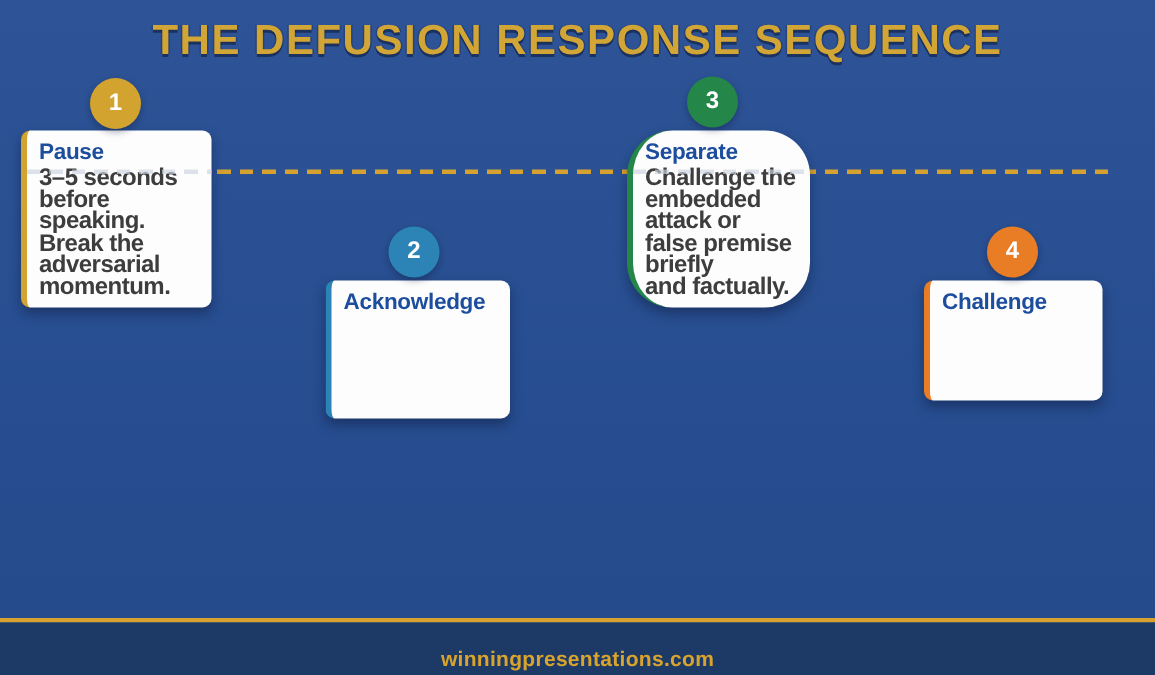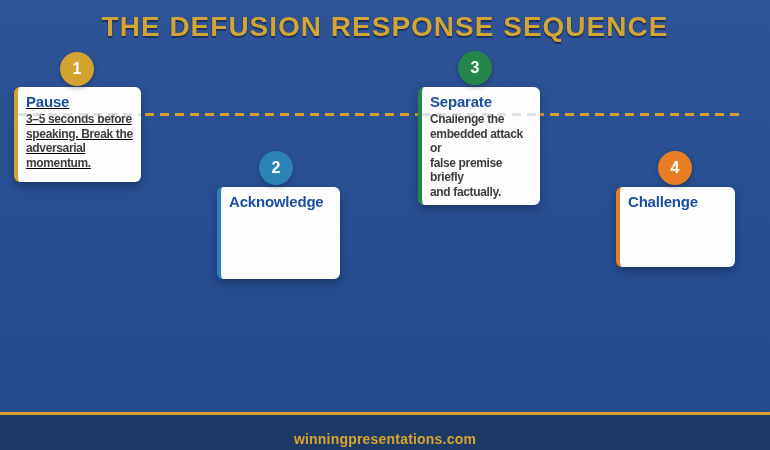--- a/index.html
+++ b/index.html
@@ -48,31 +48,31 @@
     background:#fdfdfe;
     border-radius:6px;
     border-left:4px solid #d2a32e;
     box-shadow:0 4px 8px rgba(8,16,40,.38);
     padding:6px 5px 6px 8px;
     box-sizing:border-box;
     z-index:2;
   }
   .c1 { left:14px;  top:87px;  width:127px; min-height:95px; }
   .c2 { left:217px; top:187px; width:123px; min-height:92px; }
-  .c3 { left:418px; top:87px;  width:122px; min-height:92px; }
+  .c3 { left:418px; top:87px;  width:122px; min-height:92px;border-radius:30px; }
   .c4 { left:616px; top:187px; width:119px; min-height:80px; }
 
   .card-title {
     margin:0 0 2px 0;
     font-size:15px; font-weight:bold; letter-spacing:-0.2px;
     color:#1c4e9d;
   }
   .card-desc {
     margin:0;
-    font-size:12px; line-height:14.5px; letter-spacing:-0.35px;
+    font-size:16px; line-height:14.5px; letter-spacing:-0.35px;
     font-weight:bold; color:#3d3d3d;
     white-space:pre-line;
   }
 
   
   .ghost-dash {
     position:absolute; left:0; right:0; top:26px; height:3px;
     background:repeating-linear-gradient(90deg, rgba(204,210,223,.65) 0 9px, transparent 9px 15px);
     pointer-events:none;
   }
@@ -94,21 +94,21 @@
 </head>
 <body>
 
 <div class="stage">
 
   <h1 class="title">THE DEFUSION RESPONSE SEQUENCE</h1>
 
   <div class="timeline"></div>
 
   <div class="badge b1" style="background-color: rgb(210, 163, 46);">1</div>
-  <div class="card c1" style="border-left-color: rgb(210, 163, 46); text-decoration: underline;">
+  <div class="card c1" style="border-left-color: rgb(210, 163, 46);">
     <div class="ghost-dash"></div>
     <h3 class="card-title">Pause</h3>
     <p class="card-desc">3–5 seconds before
 speaking. Break the
 adversarial
 momentum.</p>
   </div>
 
   <div class="badge b2" style="background-color: rgb(43, 132, 181);">2</div>
   <div class="card c2" style="border-left-color: rgb(43, 132, 181);">

